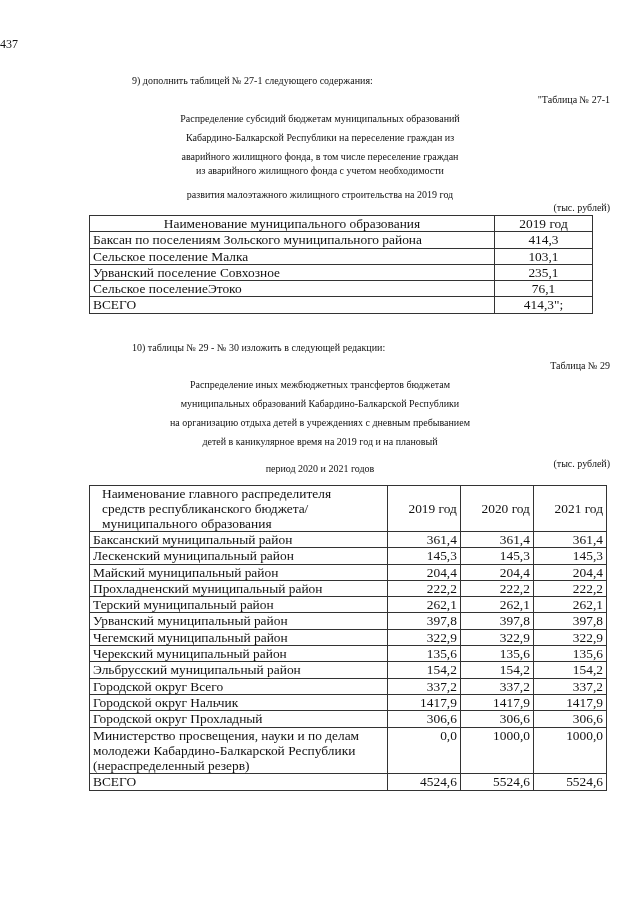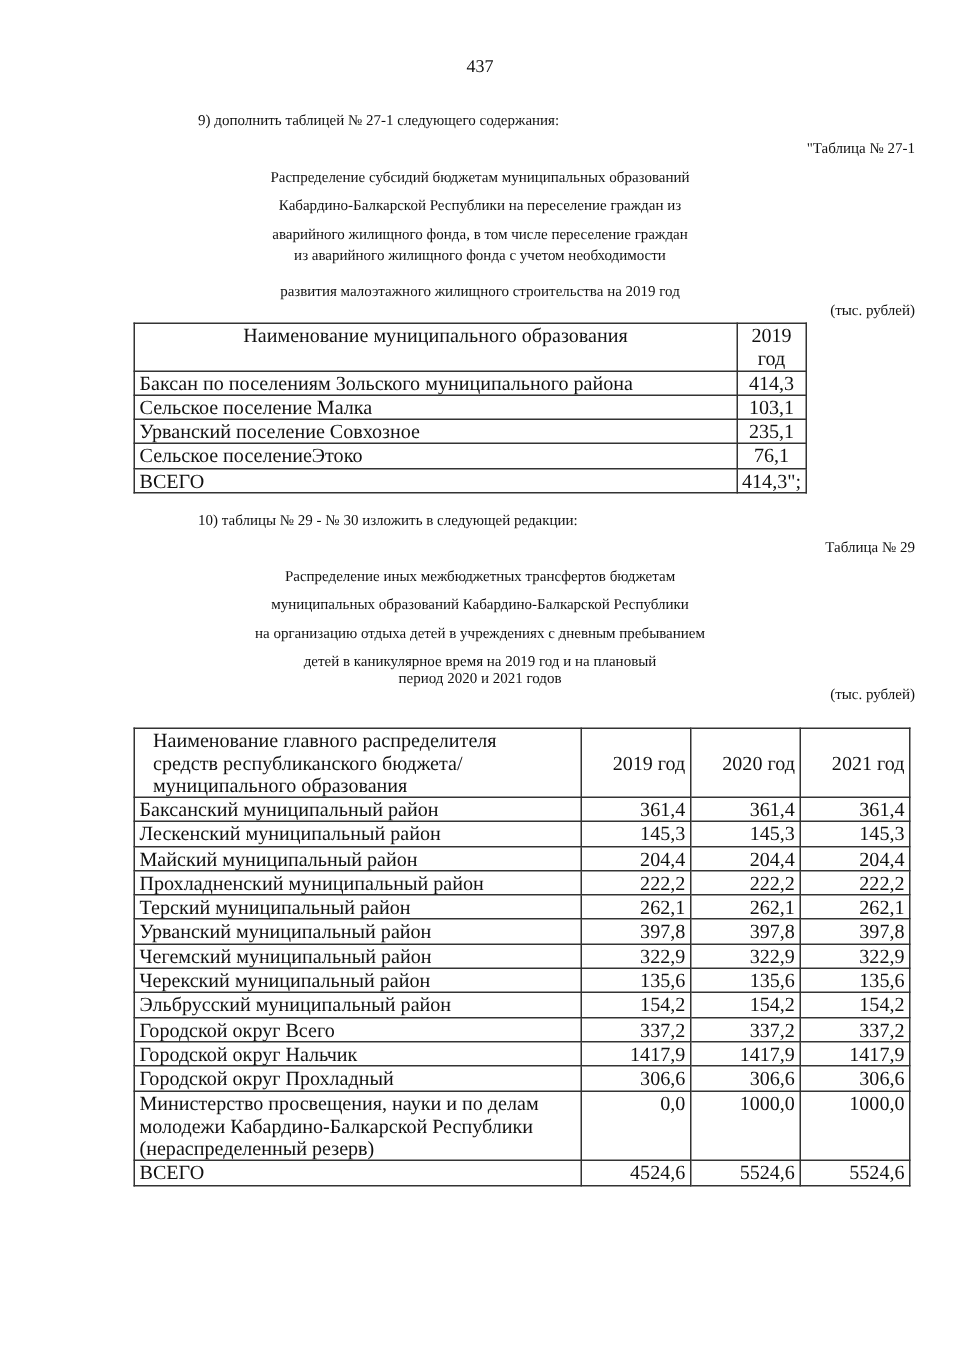--- a/index.html
+++ b/index.html
@@ -3,33 +3,33 @@
 <meta charset="utf-8">
 <style>
   html, body { margin: 0; padding: 0; background: #ffffff; }
   body {
     width: 640px; height: 905px; position: relative; overflow: hidden;
     font-family: "Liberation Serif", "DejaVu Serif", serif;
     color: #111111;
   }
   .page-num {
     position: absolute; top: 37px; left: 0; width: 640px;
-    text-align: center; font-size: 12px; font-family: Liberation Serif, serif;
+    text-align: left; font-size: 12px; font-family: Liberation Serif, serif;
   }
   .line { position: absolute; font-size: 10px; line-height: 17px; white-space: nowrap; }
   .intro { left: 132px; }
   .right { right: 30px; text-align: right; }
   .center { left: 60px; width: 520px; text-align: center; }
 
   table { position: absolute; border-collapse: collapse; font-size: 13.4px; }
   td, th {
     border: 1px solid #333333; font-weight: normal; padding: 0 3px;
     line-height: 15.3px; height: 15.3px; vertical-align: top;
   }
-  #t1 { left: 89px; top: 215px; width: 449px; }
+  #t1 { left: 89px; top: 215px; width: 504px; }
   #t1 .c1 { width: 398px; text-align: left; }
   #t1 .c2 { text-align: center; }
   #t1 th.c1 { text-align: center; }
 
   #t2 { left: 89px; top: 485px; width: 518px; }
   #t2 .c1 { width: 290px; text-align: left; }
   #t2 .cn { width: 69px; text-align: right; }
   #t2 th { text-align: center; vertical-align: middle; height: 45px; line-height: 15px; }
   #t2 th.c1 { padding: 0 12px; }
 </style>
@@ -75,21 +75,21 @@
   </tr>
 </tbody>
   </table>
 
 <div class="line" style="top:339px; left:132px;">10) таблицы № 29 - № 30 изложить в следующей редакции:</div>
 <div class="line right" style="top:357px;">Таблица № 29</div>
 <div class="line center" style="top:376px;">Распределение иных межбюджетных трансфертов бюджетам</div>
 <div class="line center" style="top:395px;">муниципальных образований Кабардино-Балкарской Республики</div>
 <div class="line center" style="top:414px;">на организацию отдыха детей в учреждениях с дневным пребыванием</div>
 <div class="line center" style="top:433px;">детей в каникулярное время на 2019 год и на плановый</div>
-<div class="line center" style="top:444px;">период 2020 и 2021 годов</div>
+<div class="line center" style="top:460px;">период 2020 и 2021 годов</div>
 <div class="line right" style="top:455px;">(тыс. рублей)</div>
 
 <table id="t2">
   <tbody>
       <tr>
     <th class="c1">Наименование главного распределителя средств республиканского бюджета/ муниципального образования</th>
     <th class="cn">2019 год</th>
     <th class="cn">2020 год</th>
     <th class="cn">2021 год</th>
   </tr>

